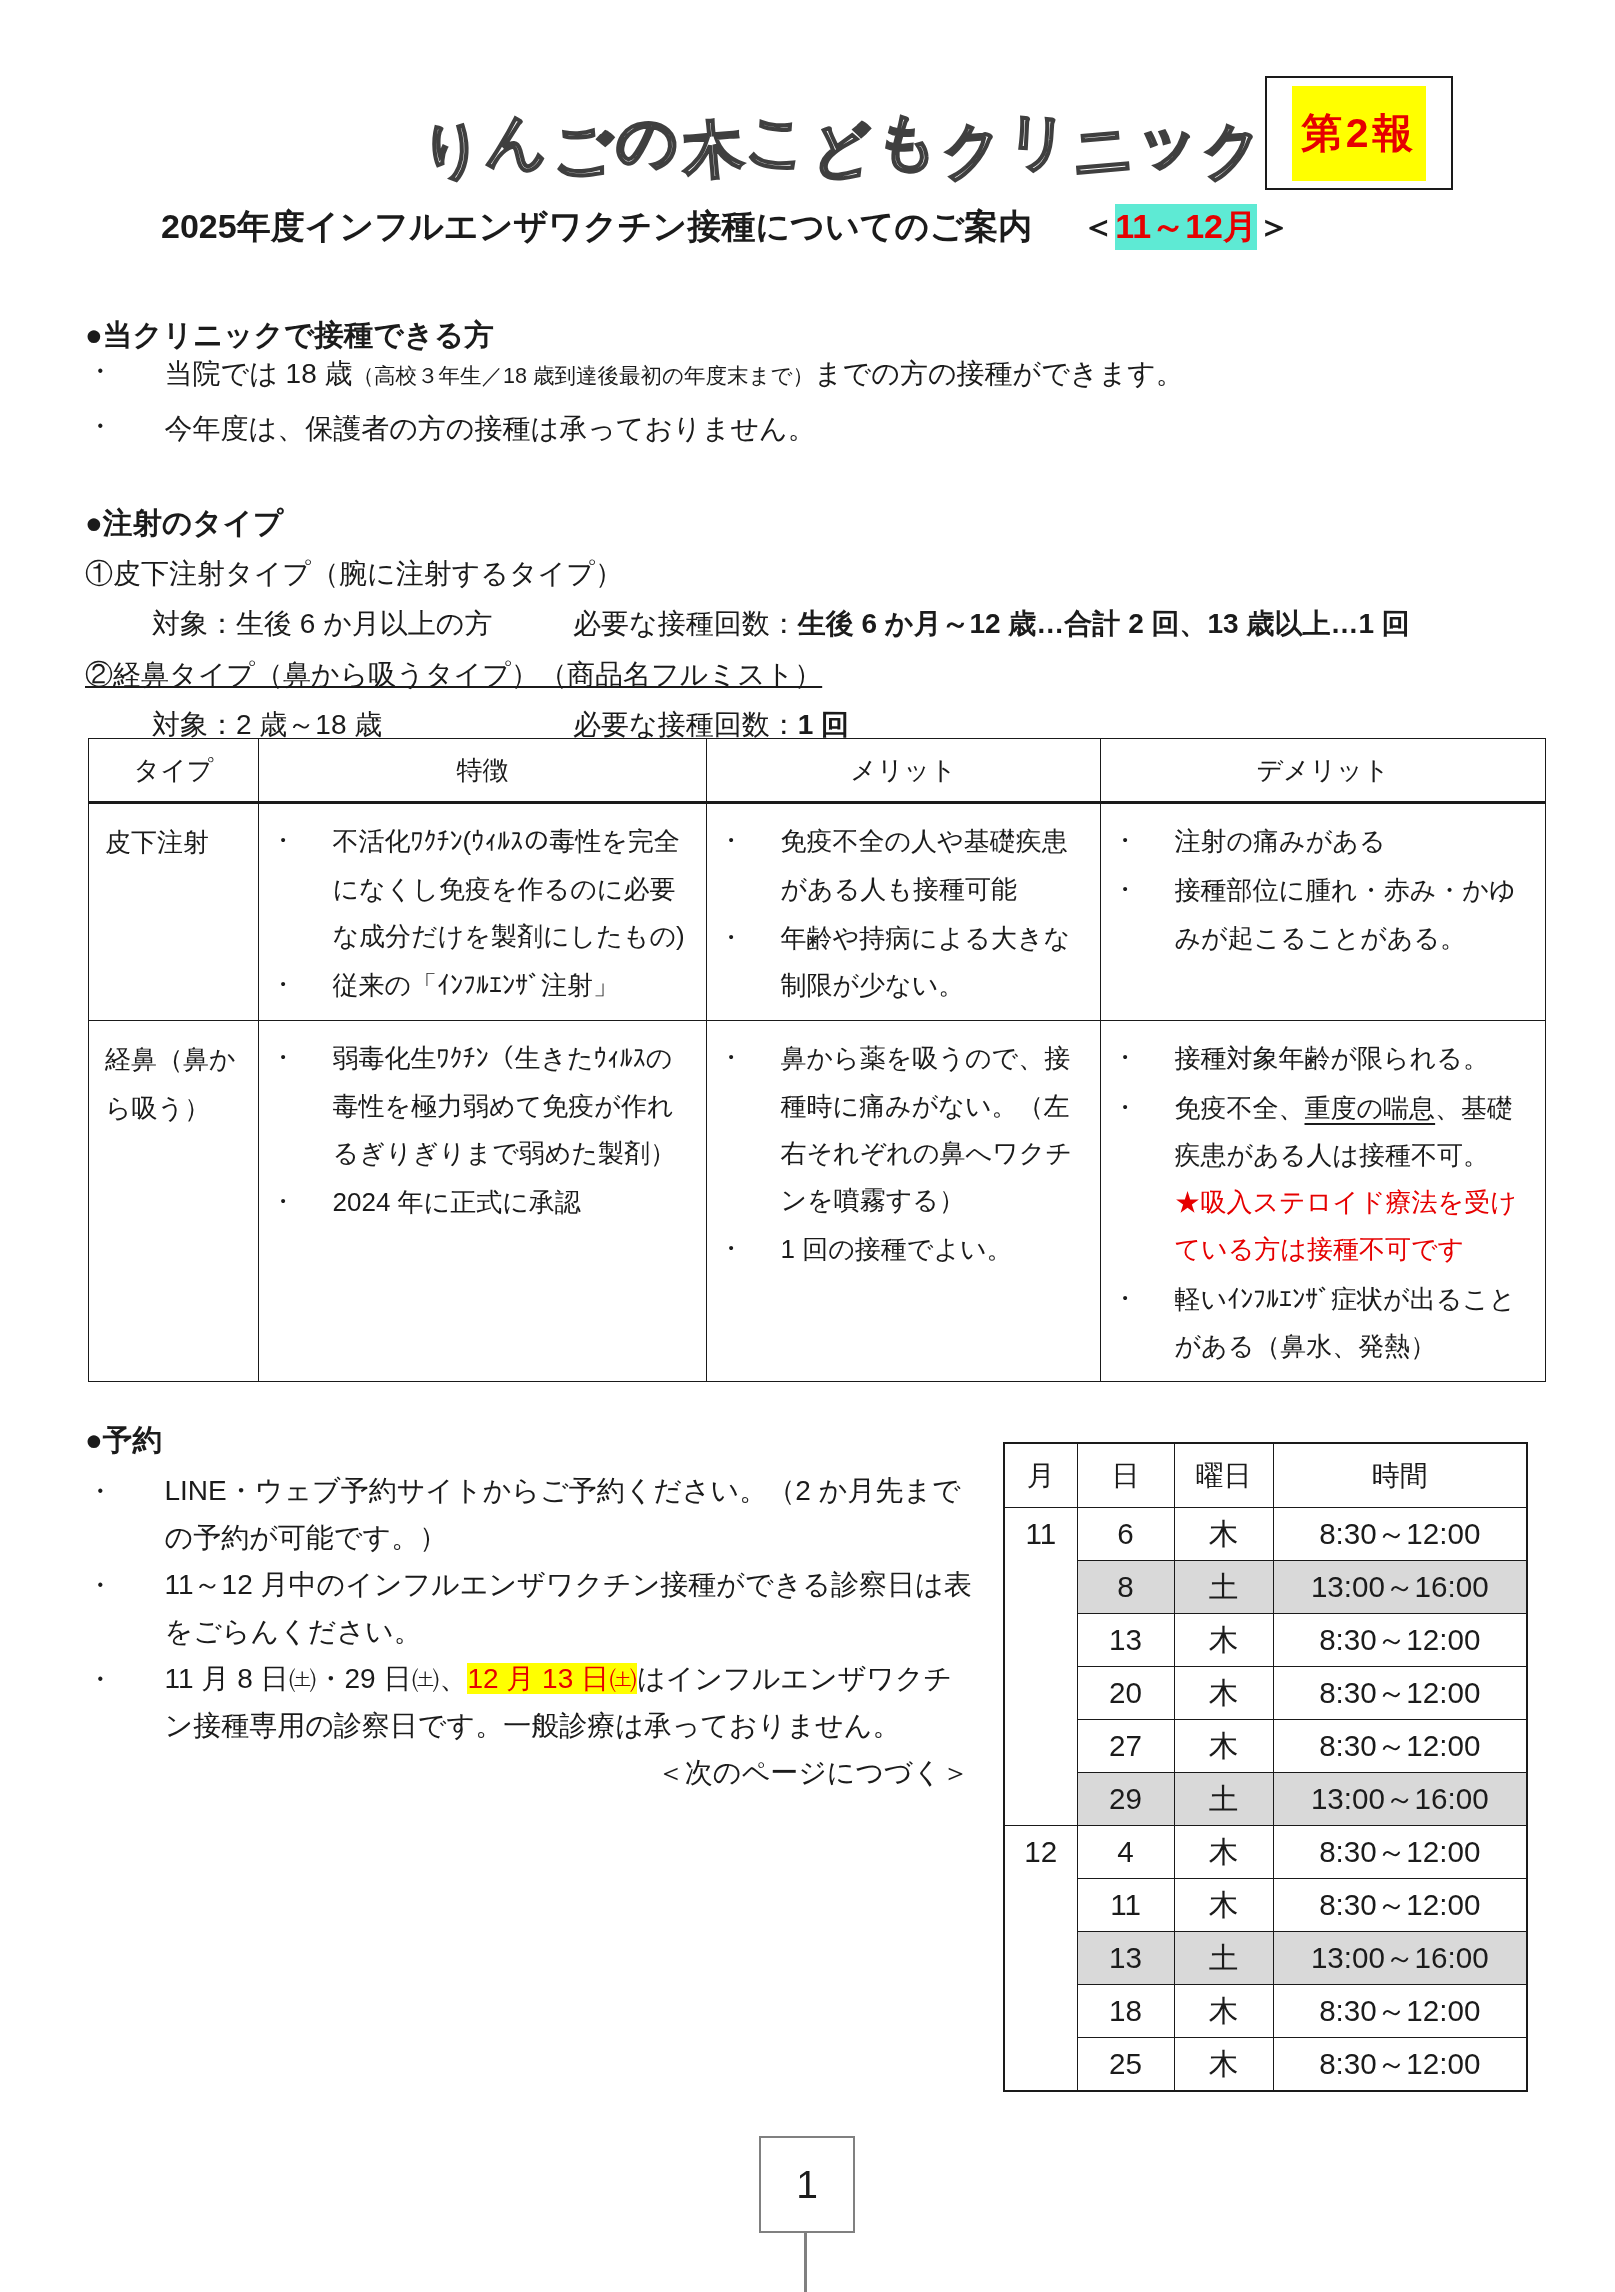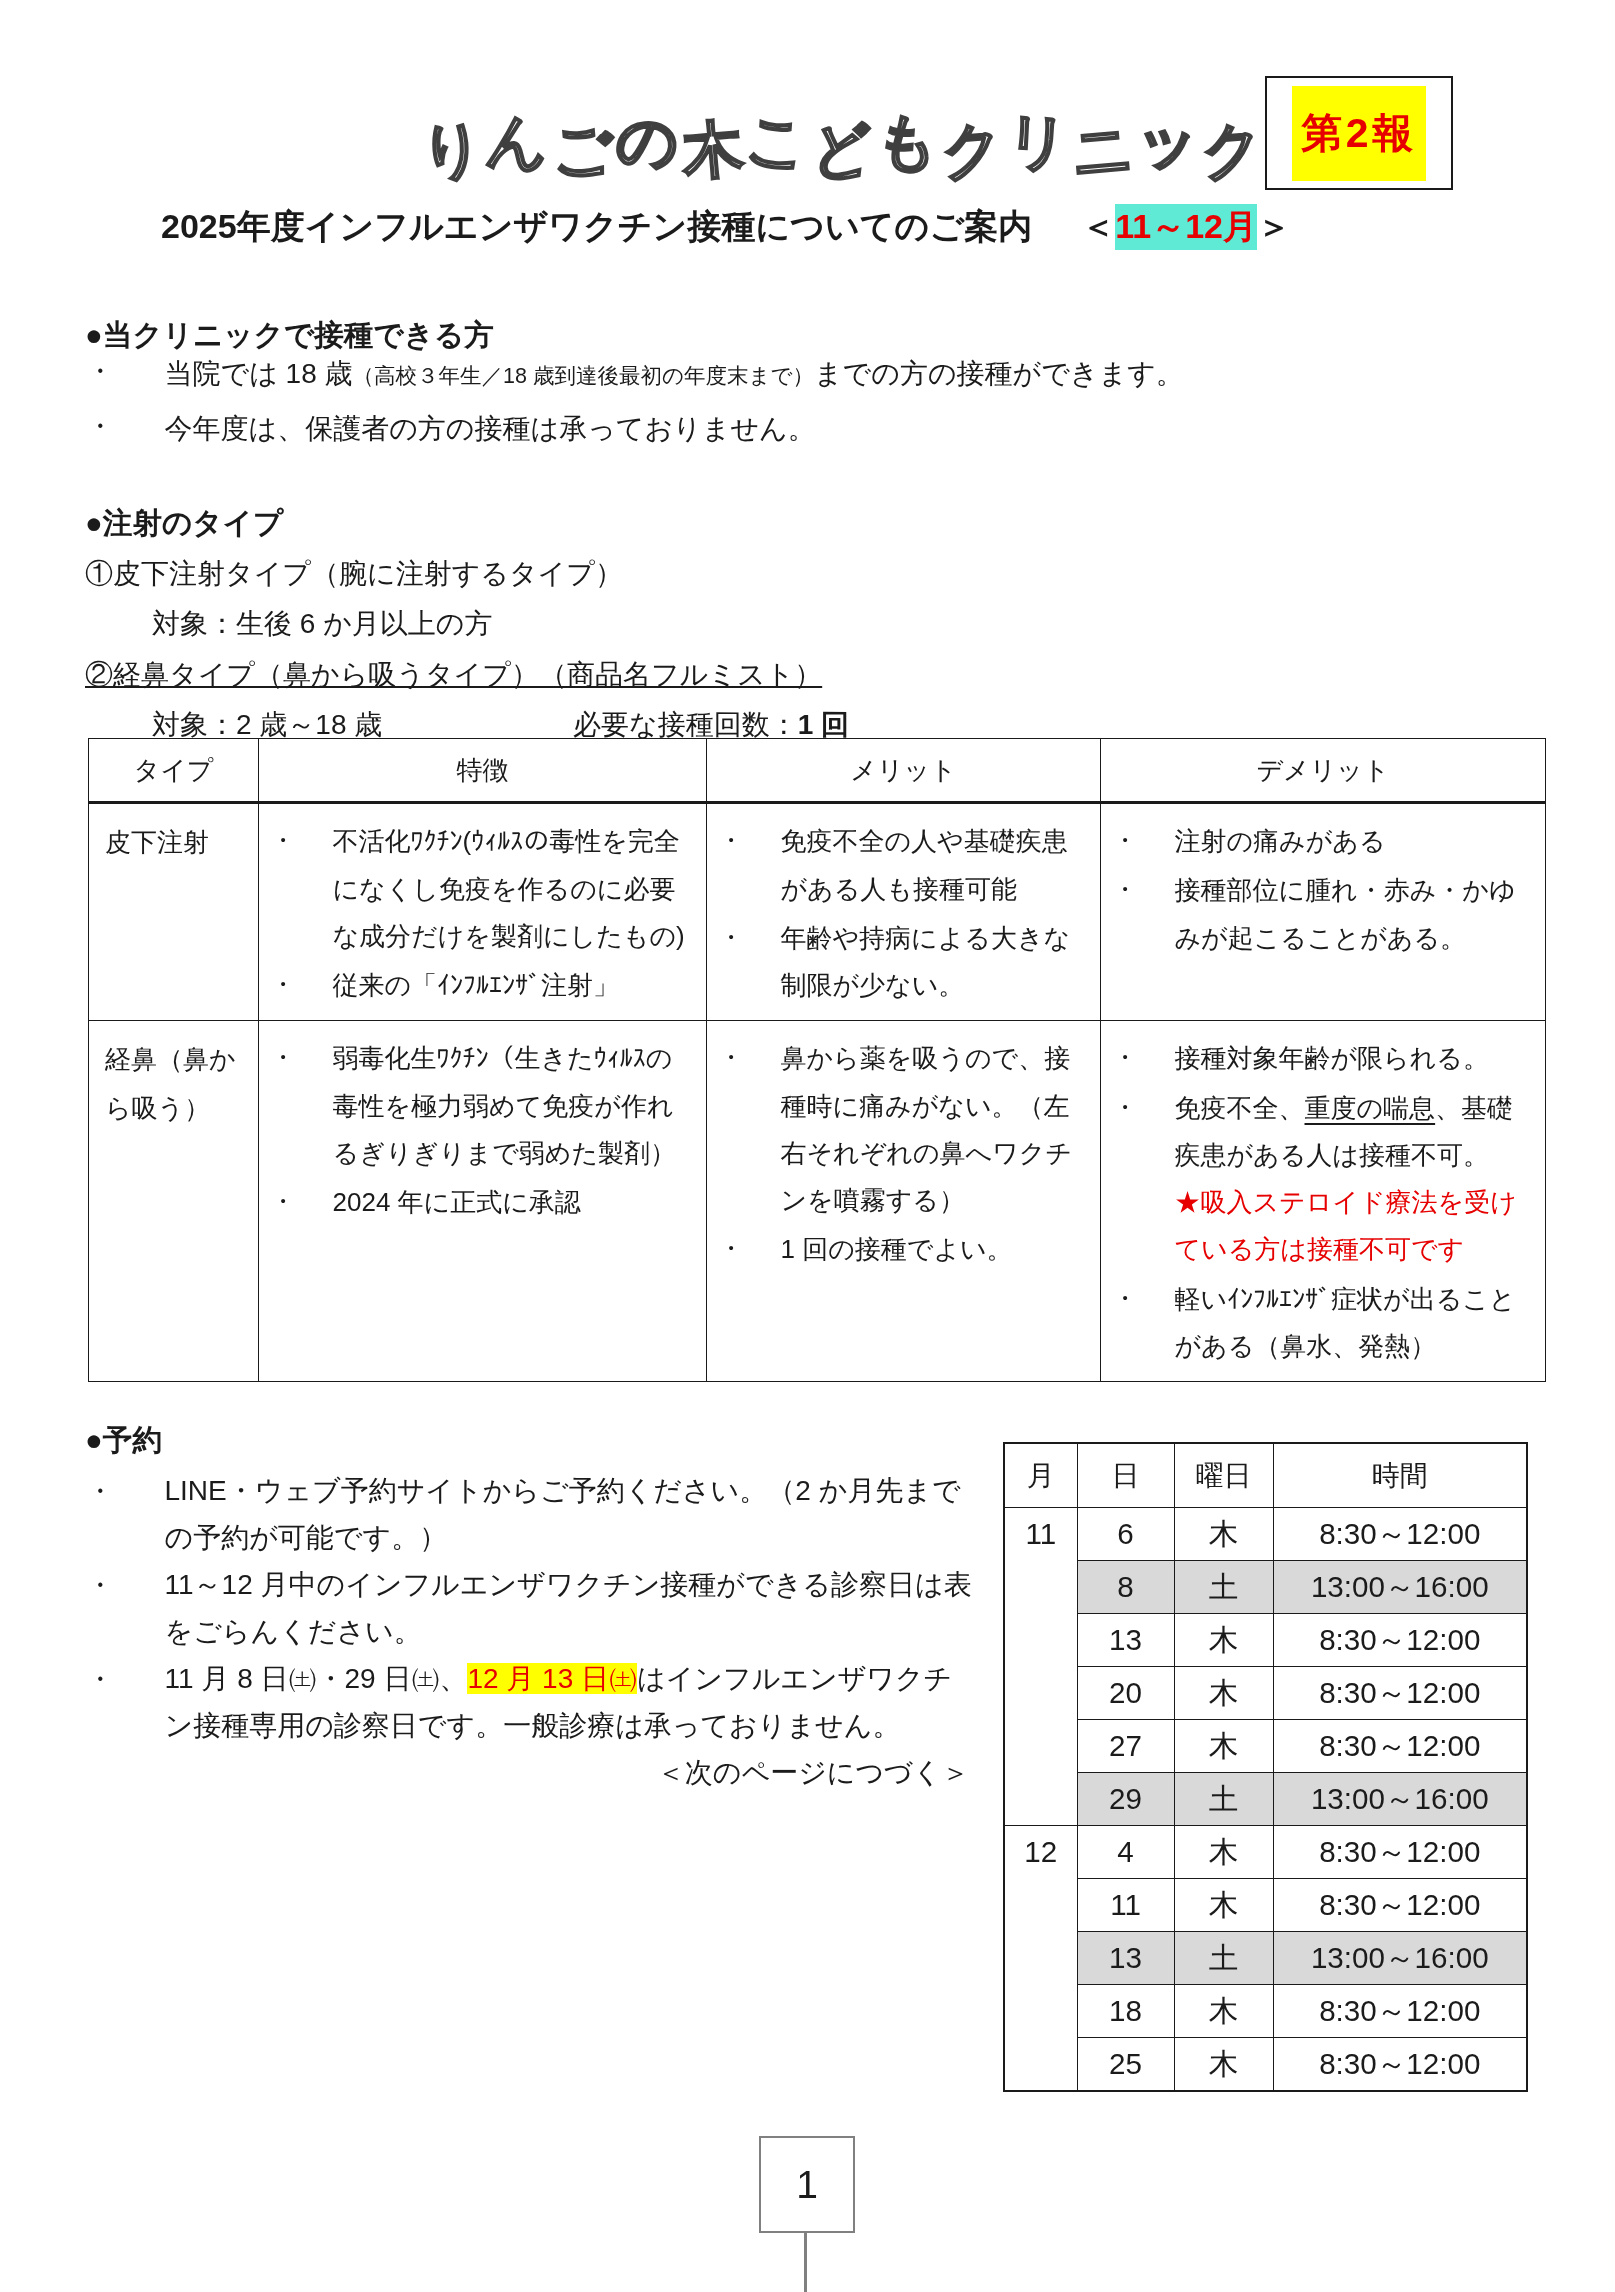--- a/index.html
+++ b/index.html
@@ -135,20 +135,23 @@
   <div class="abs bullet-row bodyline" style="left:85px; top:410px; width:1451px;">
     <span class="bullet-marker">•</span>
     <span class="bullet-text">今年度は、保護者の方の接種は承っておりません。</span>
   </div>
 
   <div class="abs heading" style="left:85px; top:503px;">●注射のタイプ</div>
 
   <div class="abs bodyline" style="left:85px; top:555px;">①皮下注射タイプ（腕に注射するタイプ）</div>
 
   <div class="abs bodyline" style="left:152px; top:605px;">対象：生後 6 か月以上の方</div>
+  <div class="abs bodyline" style="left:573px; top:605px;">
+    <span>必要な接種回数：</span><span class="bold">生後 6 か月～12 歳…合計 2 回、13 歳以上…1 回</span>
+  </div>
 
   <div class="abs bodyline" style="left:85px; top:656px;text-decoration:underline;">②経鼻タイプ（鼻から吸うタイプ）（商品名フルミスト）</div>
 
   <div class="abs bodyline" style="left:152px; top:706px;">対象：2 歳～18 歳</div>
   <div class="abs bodyline" style="left:573px; top:706px;">
     <span>必要な接種回数：</span><span class="bold">1 回</span>
   </div>
 
   <table class="type-table abs" style="left:88px; top:738px;border-radius:8px;">
     <colgroup>

